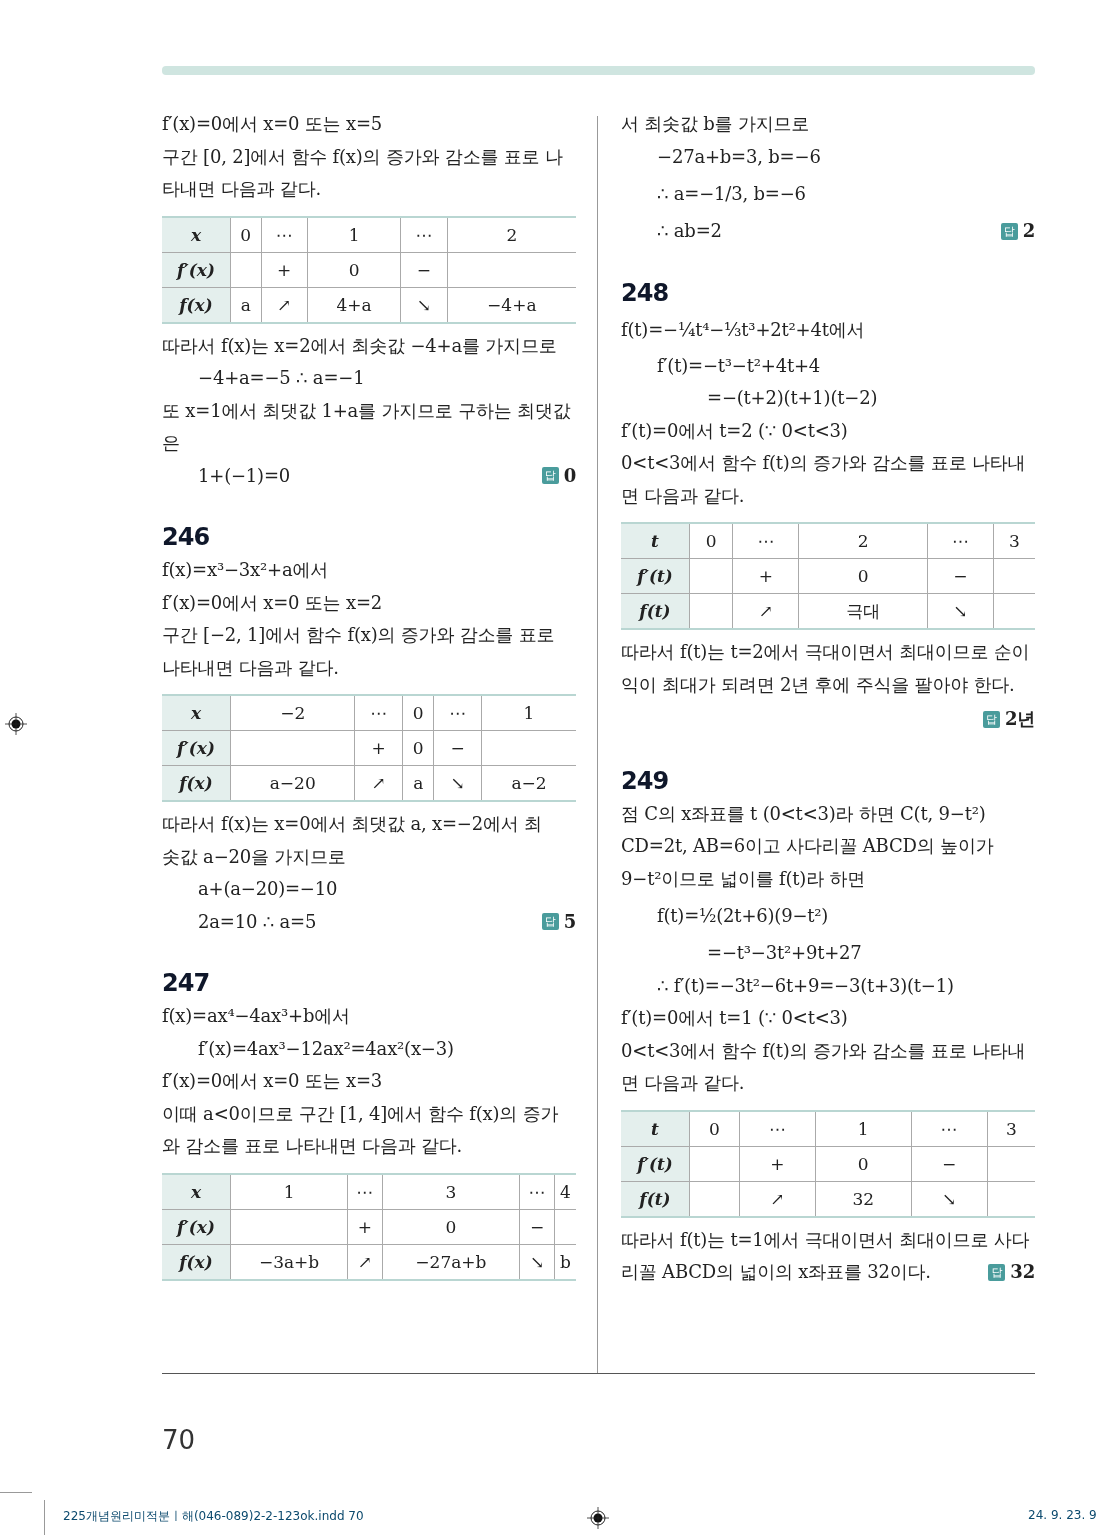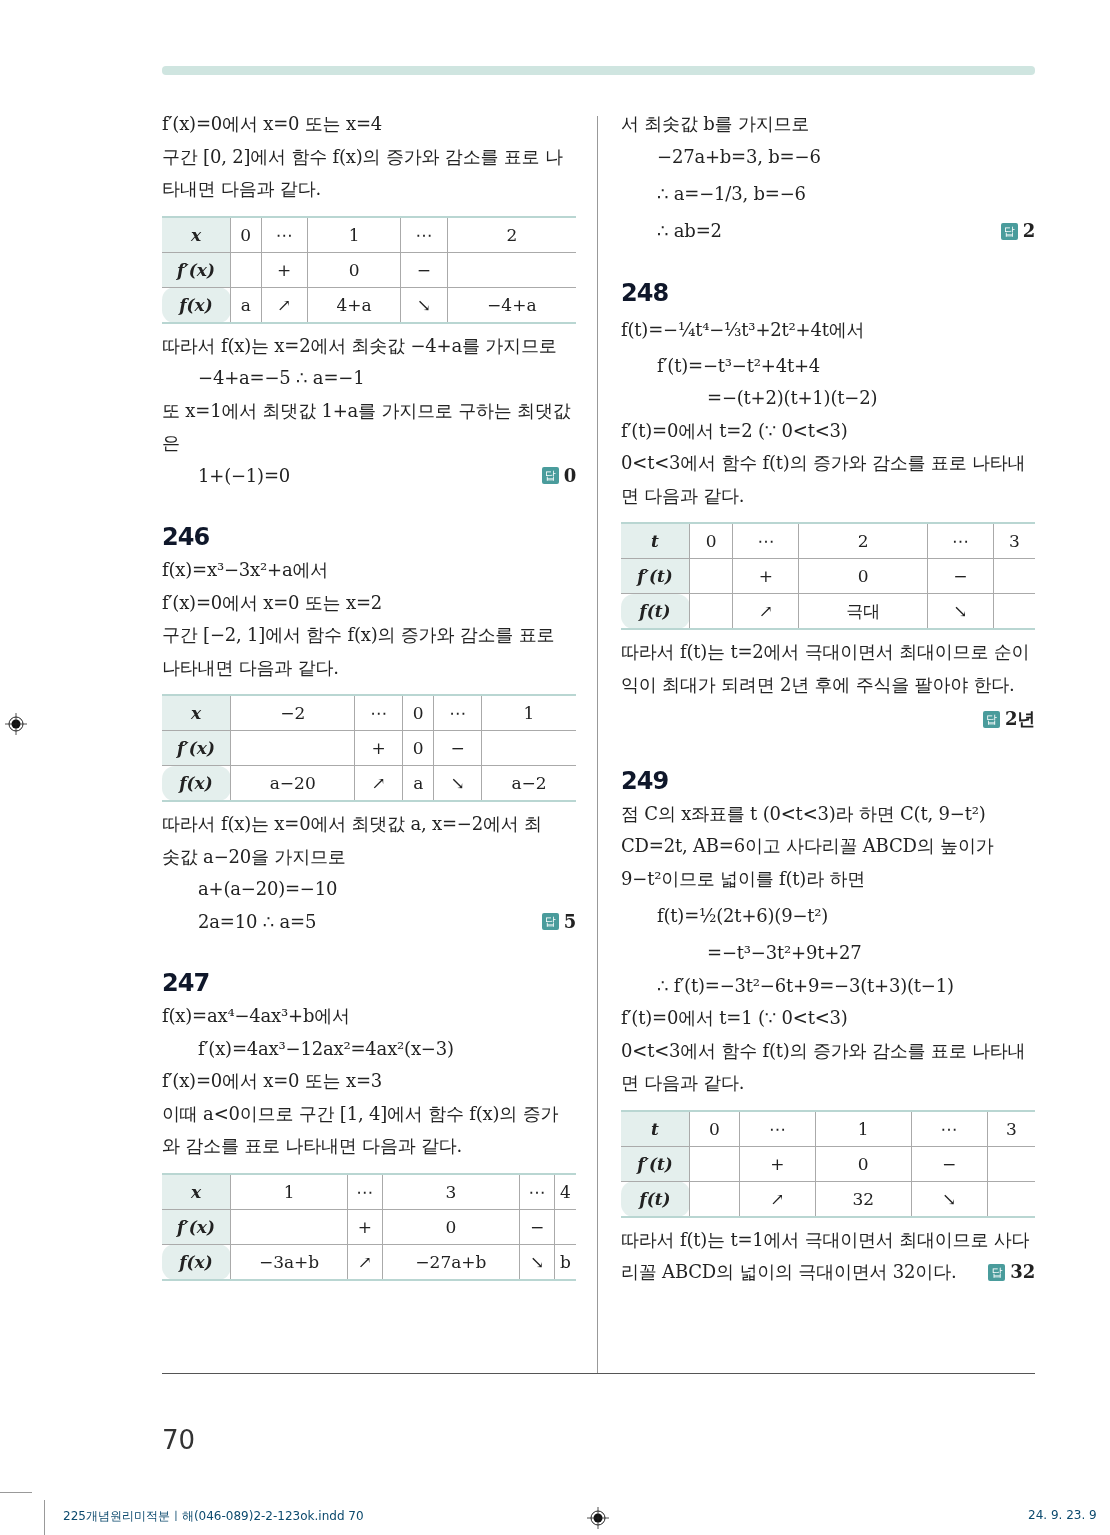--- a/index.html
+++ b/index.html
@@ -20,37 +20,37 @@
   .ans { display:inline-flex; align-items:center; gap:5px; font-weight:bold; }
   .ans-badge { display:inline-block; width:17px; height:17px; background:#4a9c9c; color:#fff;
                font-size:11px; line-height:17px; text-align:center; border-radius:2px;
                font-family:"DejaVu Sans", sans-serif; font-weight:normal; }
   table.tbl { border-collapse:collapse; width:414px; margin:10px 0 6px 0;
               border-top:2px solid #b9d6d2; border-bottom:2px solid #b9d6d2; }
   table.tbl td { border:1px solid #aaa; height:34px; text-align:center; font-size:17px; padding:0; }
   table.tbl tr td:first-child { border-left:none; background:#e4efed; font-weight:bold; font-style:italic; width:68px; }
   table.tbl tr td:last-child { border-right:none; }
   table.tbl tr:first-child td { border-top:none; }
-  table.tbl tr:last-child td { border-bottom:none;border-radius:13px; }
+  table.tbl tr:last-child td { border-bottom:none; }
   .footer-rule { position:absolute; left:162px; top:1373px; width:873px; height:1px; background:#555; }
   .page-no { position:absolute; left:162px; top:1425px; font-family:"DejaVu Sans", sans-serif;
              font-size:26px; color:#333; }
   .slug { position:absolute; top:1508px; font-family:"DejaVu Sans", sans-serif; font-size:12px; color:#0c4a6e; }
   .slug-left-bar { position:absolute; left:44px; top:1500px; width:1px; height:35px; background:#999; }
   .slug-top-bar { position:absolute; left:0; top:1492px; width:32px; height:1px; background:#999; }
   .reg { position:absolute; width:22px; height:22px; }
 </style>
 </head>
 <body>
 
 <div class="topbar"></div>
 <div class="divider"></div>
 
 <div class="col left">
-  <div class="line">f′(x)=0에서      x=0 또는 x=4</div>
+  <div class="line">f′(x)=0에서      x=0 또는 x=5</div>
   <div class="line">구간 [0, 2]에서 함수 f(x)의 증가와 감소를 표로 나</div>
   <div class="line">타내면 다음과 같다.</div>
 
   <table class="tbl">
     <tbody>
         <tr>
           <td>x</td>
           <td>0</td>
           <td>⋯</td>
           <td>1</td>
@@ -264,21 +264,21 @@
           <td>↗</td>
           <td>32</td>
           <td>↘</td>
           <td></td>
         </tr>
   </tbody>
     </table>
 
   <div class="line">따라서 f(t)는 t=1에서 극대이면서 최대이므로 사다</div>
   <div class="line ans-row">
-    <span>리꼴 ABCD의 넓이의 극대이면서 32이다.</span>
+    <span>리꼴 ABCD의 넓이의 x좌표를 32이다.</span>
     <span class="ans">
       <span class="ans-badge">답</span>
       <span>32</span>
     </span>
   </div>
 </div>
 
 <div class="footer-rule"></div>
 <div class="page-no">70</div>
 

